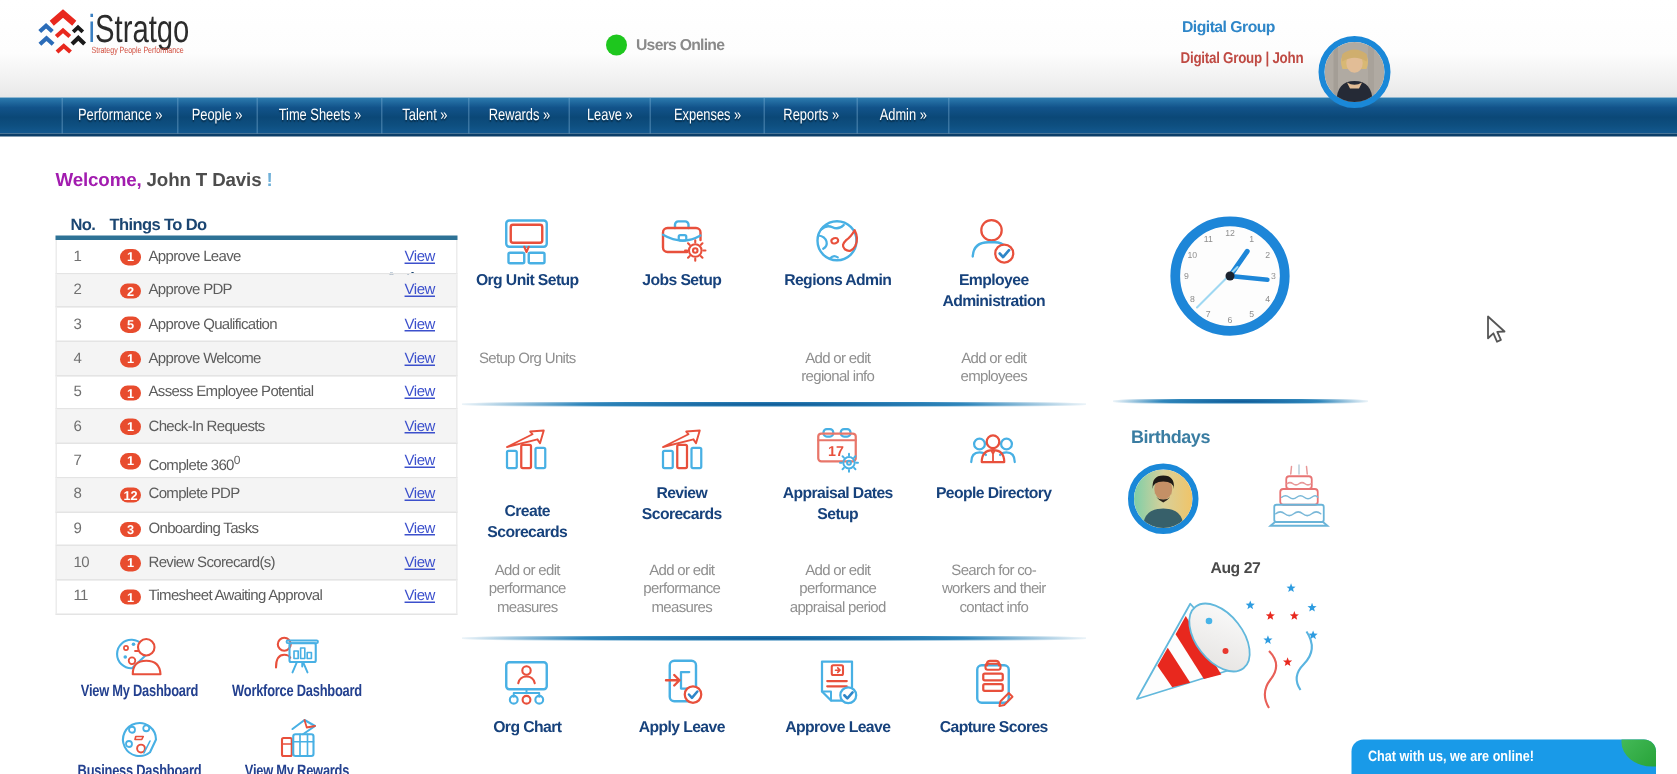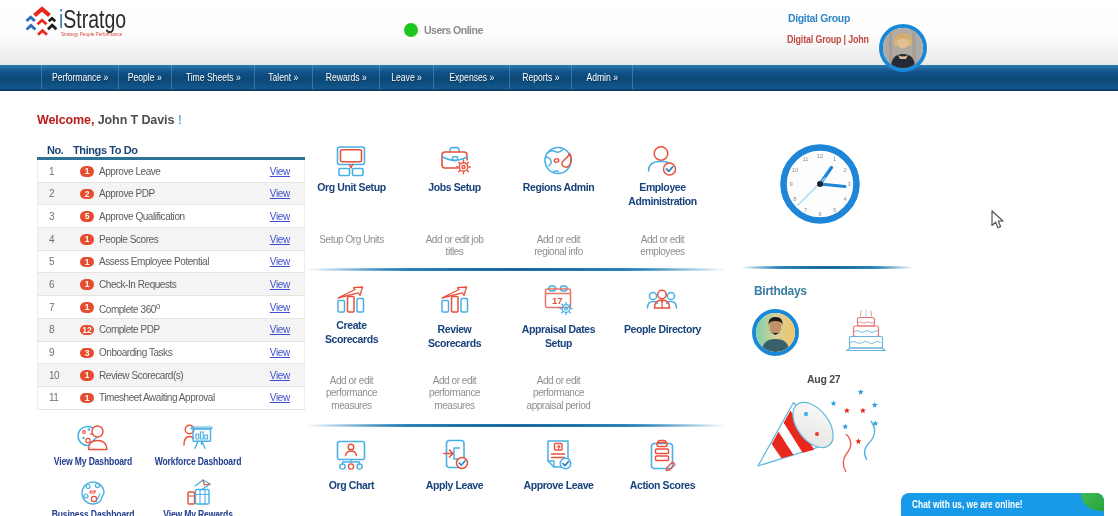--- a/index.html
+++ b/index.html
@@ -25,21 +25,21 @@
   #nav { left:0; top:65px; width:1118px; height:26px;
     background:linear-gradient(180deg,#2c7cb0 0%,#12538a 28%,#0b4877 55%,#0e4f80 78%,#135990 100%);
     border-bottom:2px solid #0c3f69; }
   .navitem { position:absolute; top:0; height:24px; line-height:24px; text-align:center;
     color:#fff; font-size:11px; font-weight:normal; border-right:1px solid rgba(130,180,215,0.38);
     text-shadow:0 1px 1px rgba(0,0,0,0.4); }
   .navitem i { display:inline-block; font-style:normal; transform:scaleX(0.78); transform-origin:center; white-space:nowrap; }
 
   
   #welcome { left:37px; top:112.5px; font-size:12.5px; font-weight:bold; letter-spacing:-0.1px; }
-  #welcome .w { color:#b91c1c;margin-top:23px; }
+  #welcome .w { color:#a21caf;margin-top:23px; }
   #welcome .n { color:#4d4d4d; }
   #welcome .x { color:#6fb0d8; }
 
   
   #todo { left:37px; top:140px; width:268px; }
   #todo-head { position:relative; height:20px; border-bottom:3px solid #2e7296; }
   #todo-head span { position:absolute; font-size:11px; font-weight:bold; color:#1b4672; top:3.5px; letter-spacing:-0.4px; }
   .trow { position:relative; height:22.7px; border-bottom:1px solid #e4e4e4; font-size:10px; letter-spacing:-0.45px;
     border-left:1px solid #ececec; border-right:1px solid #ececec; }
   .trow.alt { background:#f4f4f4; }
@@ -145,21 +145,21 @@
       </div>
     <div class="trow">
         <span class="no">3</span>
         <span class="badge">5</span>
         <span class="task">Approve Qualification</span>
         <span class="view">View</span>
       </div>
     <div class="trow alt">
         <span class="no">4</span>
         <span class="badge">1</span>
-        <span class="task">People Scores</span>
+        <span class="task">Approve Welcome</span>
         <span class="view">View</span>
       </div>
     <div class="trow">
         <span class="no">5</span>
         <span class="badge">1</span>
         <span class="task">Assess Employee Potential</span>
         <span class="view">View</span>
       </div>
     <div class="trow alt">
         <span class="no">6</span>
@@ -289,21 +289,20 @@
       <circle cx="24.5" cy="25" r="6" fill="#fff" stroke="#e8503c" stroke-width="1.5"></circle>
       <path d="M21.5,25 l2.2,2.4 l4,-4.6" stroke="#2e86c8" stroke-width="1.8"></path>
     </g>
   </svg>
 
   <div class="glabel abs" style="left:300px; top:180px;">Org Unit Setup</div>
   <div class="glabel abs" style="left:403px; top:180px;">Jobs Setup</div>
   <div class="glabel abs" style="left:507px; top:180px;">Regions Admin</div>
   <div class="glabel abs" style="left:611px; top:180px;">Employee<br>Administration</div>
   <div class="gdesc abs" style="left:300px; top:234px;">Setup Org Units</div>
-  <div class="gdesc abs" style="left:403px; top:234px;">Add or edit job<br>titles</div>
   <div class="gdesc abs" style="left:507px; top:234px;">Add or edit<br>regional info</div>
   <div class="gdesc abs" style="left:611px; top:234px;">Add or edit<br>employees</div>
   <div class="divider" style="top:268px;"></div>
 
   <svg class="abs gi" style="left:334px;top:283px;" width="34" height="34" viewBox="0 0 34 34">
     <g fill="none" stroke-linejoin="round" stroke-linecap="round">
       <rect x="4" y="17.5" width="6.5" height="11.5" rx="1" stroke="#48b0e4" stroke-width="1.5"></rect>
       <rect x="13.5" y="13.5" width="6.5" height="15.5" rx="1" stroke="#e8503c" stroke-width="1.5"></rect>
       <rect x="23" y="15.5" width="6.5" height="13.5" rx="1" stroke="#48b0e4" stroke-width="1.5"></rect>
       <path d="M4,15 L21,6.5 l-1.5,-1.8 l9,-0.7 l-2.5,8.5 l-1.7,-2.6 z" stroke="#e8503c" stroke-width="1.3"></path>
@@ -335,27 +334,28 @@
     <g fill="none" stroke-linejoin="round" stroke-linecap="round">
       <circle cx="8" cy="13" r="3.6" stroke="#48b0e4" stroke-width="1.5"></circle>
       <path d="M2.5,25 q0,-6.5 5.5,-6.5 q3,0 4.3,1.8" stroke="#48b0e4" stroke-width="1.5"></path>
       <circle cx="26" cy="13" r="3.6" stroke="#48b0e4" stroke-width="1.5"></circle>
       <path d="M31.5,25 q0,-6.5 -5.5,-6.5 q-3,0 -4.3,1.8" stroke="#48b0e4" stroke-width="1.5"></path>
       <circle cx="17" cy="11.5" r="4.2" stroke="#e8503c" stroke-width="1.5"></circle>
       <path d="M9.5,25 q0,-8 7.5,-8 q7.5,0 7.5,8 z" stroke="#e8503c" stroke-width="1.5"></path>
       <path d="M16,17.5 l1,2 l1,-2 M17,19.5 v5.5" stroke="#e8503c" stroke-width="1.2"></path>
     </g>
   </svg>
-  <div class="glabel abs" style="left:300px; top:318px;">Create<br>Scorecards</div>
+  <div class="glabel abs" style="left:300px; top:334px;">Create<br>Scorecards</div>
   <div class="glabel abs" style="left:403px; top:322px;">Review<br>Scorecards</div>
   <div class="glabel abs" style="left:507px; top:322px;">Appraisal Dates<br>Setup</div>
   <div class="glabel abs" style="left:611px; top:322px;">People Directory</div>
   <div class="gdesc abs" style="left:300px; top:375px;">Add or edit<br>performance<br>measures</div>
   <div class="gdesc abs" style="left:403px; top:375px;">Add or edit<br>performance<br>measures</div>
   <div class="gdesc abs" style="left:507px; top:375px;">Add or edit<br>performance<br>appraisal period</div>
+  <div class="gdesc abs" style="left:611px; top:375px;">Search for co-<br>workers and their<br>contact info</div>
   <div class="divider" style="top:424px;"></div>
 
   <svg class="abs gi" style="left:334px;top:438px;" width="34" height="34" viewBox="0 0 34 34">
     <g fill="none" stroke-linejoin="round" stroke-linecap="round">
       <rect x="3.5" y="3.5" width="27" height="18" rx="2" stroke="#48b0e4" stroke-width="1.6"></rect>
       <circle cx="17" cy="9" r="2.8" stroke="#e8503c" stroke-width="1.4"></circle>
       <path d="M11.5,17.5 q1,-4.5 5.5,-4.5 q4.5,0 5.5,4.5" stroke="#e8503c" stroke-width="1.4"></path>
       <path d="M8.5,26.5 v-2.5 h17 v2.5 M17,21.5 v2.5" stroke="#48b0e4" stroke-width="1.3"></path>
       <circle cx="8.5" cy="28.5" r="2.6" stroke="#48b0e4" stroke-width="1.4"></circle>
       <circle cx="17" cy="28.5" r="2.6" stroke="#e8503c" stroke-width="1.4"></circle>
@@ -388,21 +388,21 @@
       <path d="M13,5.5 v-1 a2,2 0 0 1 2,-2 h4 a2,2 0 0 1 2,2 v1" stroke="#e8503c" stroke-width="1.5"></path>
       <rect x="12" y="4.5" width="10" height="4" rx="1.5" stroke="#e8503c" stroke-width="1.4"></rect>
       <rect x="10.5" y="11" width="13" height="4.5" rx="1" stroke="#e8503c" stroke-width="1.5"></rect>
       <rect x="10.5" y="18" width="13" height="4.5" rx="1" stroke="#e8503c" stroke-width="1.5"></rect>
       <path d="M22,29.5 l5.5,-5.5 l2.5,2.5 l-5.5,5.5 l-3.2,0.7 z" stroke="#e8503c" stroke-width="1.3"></path>
     </g>
   </svg>
   <div class="glabel abs" style="left:300px; top:478px;">Org Chart</div>
   <div class="glabel abs" style="left:403px; top:478px;">Apply Leave</div>
   <div class="glabel abs" style="left:507px; top:478px;">Approve Leave</div>
-  <div class="glabel abs" style="left:611px; top:478px;">Action Scores</div>
+  <div class="glabel abs" style="left:611px; top:478px;">Capture Scores</div>
 
   <svg class="abs" style="left:779px;top:143px;" width="82" height="82" viewBox="0 0 82 82">
     <circle cx="41" cy="41" r="36.5" fill="#fdfdfd" stroke="#1d86d8" stroke-width="6.5"></circle>
     <g font-size="5.8" fill="#8f8f8f" text-anchor="middle" font-family="Liberation Sans, sans-serif">
       <text x="55.5" y="18.4">1</text>
         <text x="66.1" y="29">2</text>
         <text x="70" y="43.3">3</text>
       <text x="66.1" y="58">4</text>
         <text x="55.5" y="68.6">5</text>
         <text x="41" y="72.5">6</text>

